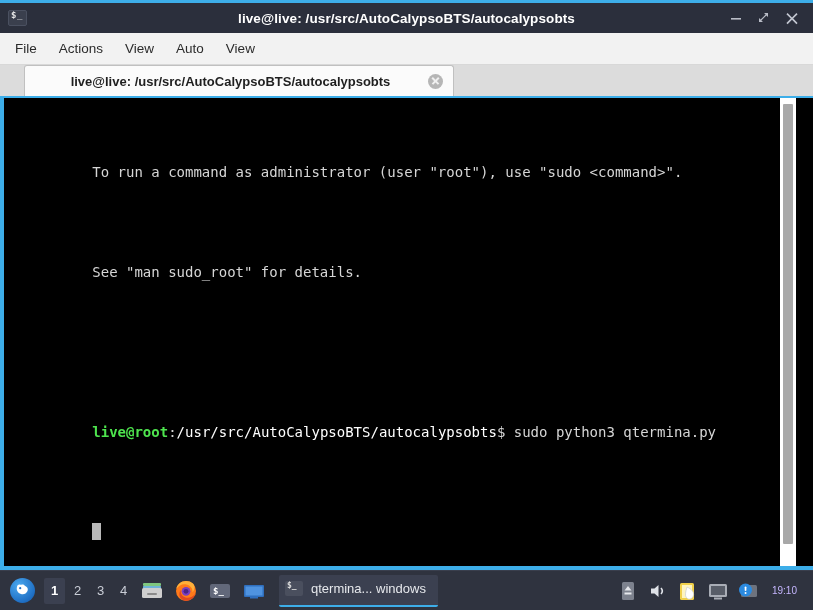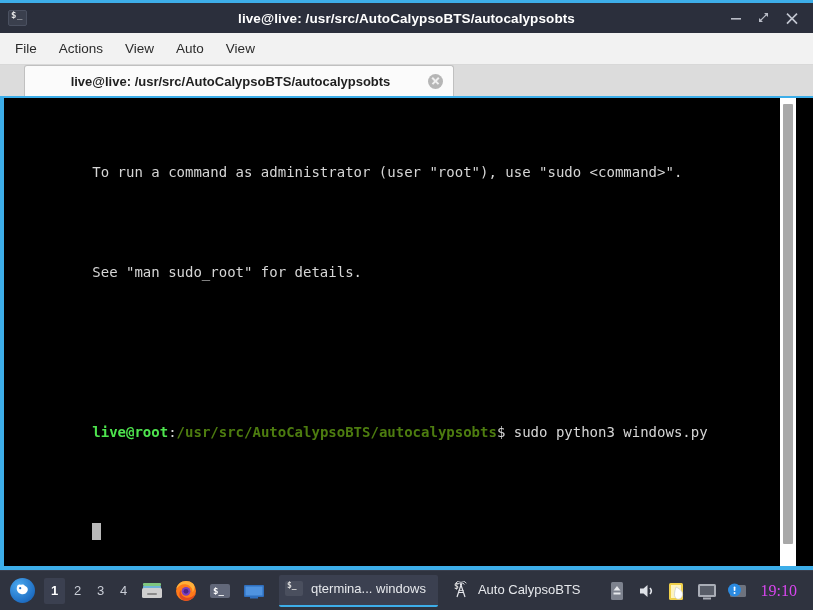--- a/index.html
+++ b/index.html
@@ -179,21 +179,21 @@
     font-family:"DejaVu Sans Mono", monospace;
     font-size:14px;
     line-height:20px;
     color:#d6d6d6;
     overflow:hidden;
     white-space:pre-wrap;
     word-break:break-all;
   }
   #term-screen .ln { display:block; min-height:20px; }
   .c-green { color:#4ee44e; font-weight:bold; }
-  .c-blue  { color:#4d7c0f; font-weight:bold; }
+  .c-blue  { color:#ffffff; font-weight:normal; }
   .c-plain { color:#d6d6d6; }
   .cursor-block {
     display:inline-block;
     width:9px; height:17px;
     background:#b9b9b9;
     vertical-align:-3px;
   }
 
   
   #term-scrollbar {
@@ -319,27 +319,26 @@
     padding-right:8px;
   }
   .tray-ic {
     width:24px; height:24px;
     position:relative;
     cursor:pointer;
     flex:0 0 24px;
     display:flex; align-items:center; justify-content:center;
   }
   #clock {
-    font-size:16px;
-    color:#d946ef;
+    font-size:10px;
+    color:#c4b5fd;
     margin-left:6px;
     margin-right:4px;
     white-space:nowrap;
     cursor:pointer;
-    font-family:Liberation Serif, serif;
   }
 </style>
 </head>
 <body>
 
 <div id="desktop">
 
   <div id="window">
 
     <div class="frame-top-accent"></div>
@@ -384,21 +383,21 @@
     <div id="term-wrap">
       <div id="term-screen">
         <span class="ln">
           <span class="c-plain">To run a command as administrator (user "root"), use "sudo &lt;command&gt;".</span>
         </span>
         <span class="ln">
           <span class="c-plain">See "man sudo_root" for details.</span>
         </span>
         <span class="ln"></span>
         <span class="ln">
-          <span class="c-green">live@root</span><span class="c-plain">:</span><span class="c-blue">/usr/src/AutoCalypsoBTS/autocalypsobts</span><span class="c-plain">$ sudo python3 windows.py</span>
+          <span class="c-green">live@root</span><span class="c-plain">:</span><span class="c-blue">/usr/src/AutoCalypsoBTS/autocalypsobts</span><span class="c-plain">$ sudo python3 qtermina.py</span>
         </span>
         <span class="ln">
           <span class="cursor-block"></span>
         </span>
       </div>
       <div id="term-scrollbar">
         <div id="term-scroll-thumb"></div>
       </div>
       <div id="term-right-filler"></div>
     </div>
@@ -450,31 +449,20 @@
           <rect x="3" y="7" width="20" height="12" rx="1" fill="#2f6fbf"></rect>
           <rect x="4.5" y="8.5" width="17" height="9" fill="#4f93e0"></rect>
           <rect x="9" y="19" width="8" height="1.5" fill="#2f6fbf"></rect>
         </svg>
       </div>
 
       <div class="win-task active">
         <span class="wt-icon"></span>
         <span class="wt-label">qtermina... windows</span>
       </div>
-      <div class="win-task">
-        <span class="wt-icon" style="background:transparent;">
-          <svg width="18" height="18" viewBox="0 0 18 18" style="position:absolute;left:0;top:-1px;">
-            <path d="M5 16 L9 4 L13 16 M6.5 11.5 L11.5 11.5" stroke="#e2e4e9" stroke-width="1.2" fill="none"></path>
-            <circle cx="9" cy="3.4" r="1.1" fill="#e2e4e9"></circle>
-            <path d="M5.6 3.4 A4.4 4.4 0 0 1 12.4 3.4" stroke="#e2e4e9" stroke-width="1" fill="none"></path>
-            <path d="M3.6 2.2 A7 7 0 0 1 14.4 2.2" stroke="#e2e4e9" stroke-width="0.9" fill="none"></path>
-          </svg>
-        </span>
-        <span class="wt-label">Auto CalypsoBTS</span>
-      </div>
     </div>
 
     <div class="tray">
       <div class="tray-ic">
         <svg width="18" height="20" viewBox="0 0 18 20">
           <rect x="3" y="1" width="12" height="18" rx="1.5" fill="#7d828e"></rect>
           <path d="M9 5 L12.5 9.5 L5.5 9.5 Z" fill="#e6e8ec"></path>
           <rect x="5.5" y="11.5" width="7" height="2" fill="#e6e8ec"></rect>
         </svg>
       </div>

